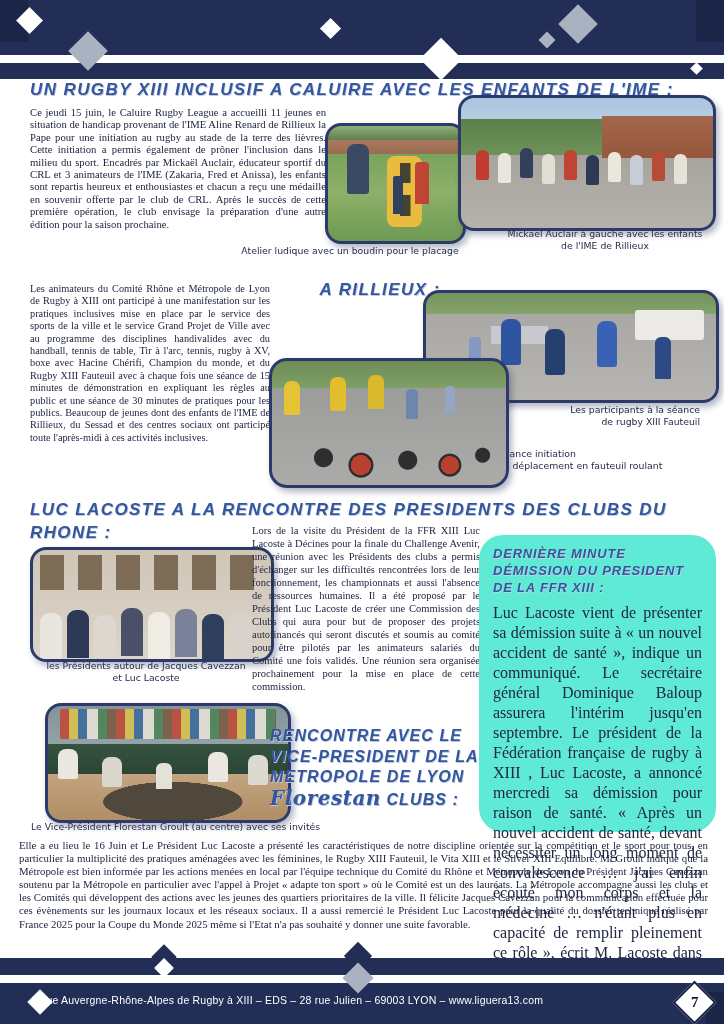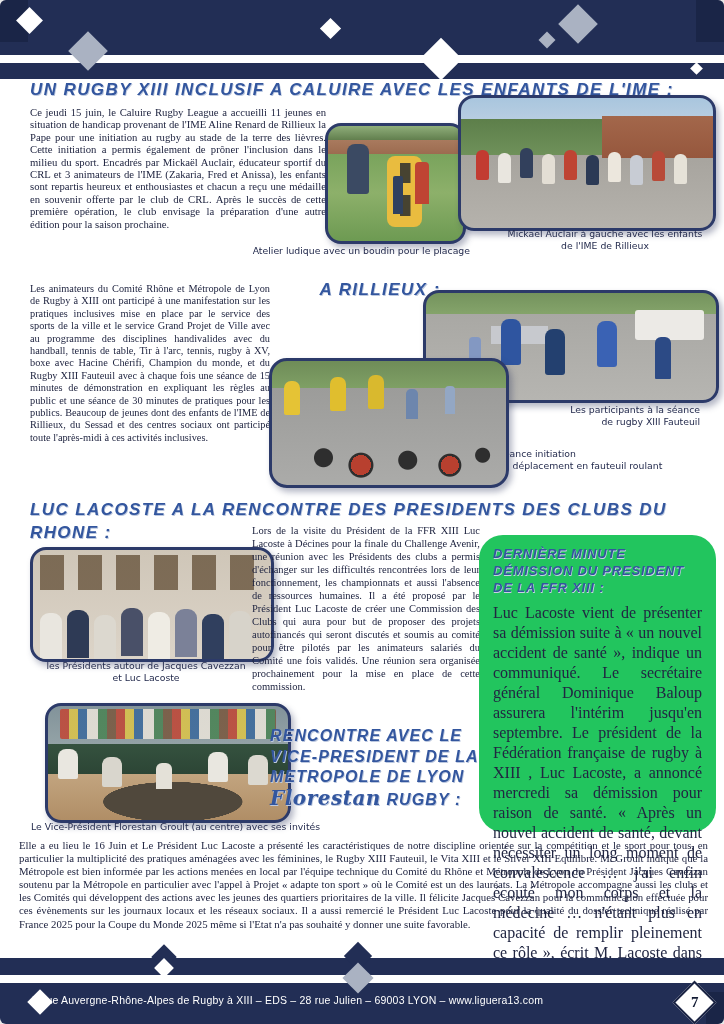--- a/index.html
+++ b/index.html
@@ -1,17 +1,17 @@
 <!DOCTYPE html>
 <html><head>
 <meta charset="utf-8">
 <style>
   html,body{margin:0;padding:0;background:#e8e8e8;}
   .page{position:relative;width:724px;height:1024px;background:#ffffff;margin:0 auto;
-        font-family:"Liberation Serif",serif;overflow:hidden;border-radius:6px;}
+        font-family:"Liberation Serif",serif;overflow:hidden;}
   
   .band{position:absolute;left:0;width:724px;background:#222e55;}
   .band-top{top:0;height:79px;}
   .band-bottom{top:958px;height:66px;}
   .stripe{position:absolute;left:0;width:724px;background:#ffffff;}
   .stripe-top{top:55px;height:8px;}
   .stripe-bottom{top:975px;height:8px;}
   .corner{position:absolute;background:rgba(10,16,40,.30);}
   .corner.tl{left:0;top:0;width:28px;height:42px;}
   .corner.tr{left:696px;top:0;width:28px;height:42px;}
@@ -43,29 +43,29 @@
   .nowrap{white-space:nowrap;}
   
   .body-text{position:absolute;color:#212642;text-align:justify;}
   .p1{left:30px;top:106px;width:296px;font-size:10.7px;line-height:12.4px;}
   .p2{left:30px;top:283px;width:240px;font-size:10.3px;line-height:12.4px;}
   .p3{left:252px;top:524px;width:228px;font-size:10.5px;line-height:13px;}
   .p4{left:19px;top:839px;width:689px;font-size:10.8px;line-height:13.1px;}
   
   .caption{position:absolute;font-family:"DejaVu Sans",sans-serif;color:#252c4e;
        font-size:9.3px;line-height:11.5px;white-space:pre-line;}
-  .cap-a{left:230px;top:245px;width:240px;text-align:right;}
+  .cap-a{left:230px;top:245px;width:240px;text-align:center;}
   .cap-b{left:479px;top:228px;width:252px;text-align:center;}
   .cap-c{left:500px;top:404px;width:200px;text-align:right;}
   .cap-d{left:498px;top:448px;width:215px;text-align:left;}
   .cap-e{left:26px;top:660px;width:240px;text-align:center;}
   .cap-f{left:31px;top:821px;width:320px;white-space:nowrap;}
   
   .note-box{position:absolute;left:479px;top:535px;width:237px;height:297px;
-       background:#22c55e;border-radius:24px;box-sizing:border-box;padding:10px 14px;}
+       background:#5eead4;border-radius:24px;box-sizing:border-box;padding:10px 14px;}
   .note-title{font-family:"Liberation Sans",sans-serif;font-weight:bold;font-style:italic;
        color:#33569e;font-size:13px;line-height:17px;letter-spacing:.8px;white-space:pre-line;
        text-shadow:.6px .6px 0 #c8d1e4;}
   .note-body{margin-top:7px;color:#212642;text-align:justify;font-size:16px;line-height:20px;}
   
   .photo{position:absolute;border:3px solid #2c3a69;border-radius:16px;overflow:hidden;
        box-shadow:3px 4px 6px rgba(40,50,90,.35);}
   .photo::before,.photo::after{content:"";position:absolute;}
   #photo-tackle{left:325px;top:123px;width:135px;height:115px;
      background-color:#79a35c;
@@ -169,21 +169,21 @@
   <div class="body-text p3">Lors de la visite du Président de la FFR XIII Luc Lacoste à Décines pour la finale du Challenge Avenir, une réunion avec les Présidents des clubs a permis d'échanger sur les difficultés rencontrées lors de leur fonctionnement, les championnats et aussi l'absence de ressources humaines. Il a été proposé par le Président Luc Lacoste de créer une Commission des Clubs qui aura pour but de proposer des projets autofinancés qui seront discutés et soumis au comité pour être pilotés  par les animateurs salariés du Comité une fois validés. Une réunion sera organisée prochainement pour la mise en place de cette commission.</div>
 
   <div class="note-box">
     <div class="note-title">DERNIÈRE MINUTE
 DÉMISSION DU PRESIDENT
 DE LA FFR XIII :</div>
     <div class="note-body">Luc Lacoste vient de présenter sa démission suite à « un nouvel accident de santé », indique un communiqué. Le secrétaire général Dominique Baloup assurera l'intérim jusqu'en septembre.  Le président de la Fédération française de rugby à XIII , Luc Lacoste, a annoncé mercredi sa démission pour raison de santé. « Après un nouvel accident de santé, devant nécessiter un long moment de convalescence … j'ai enfin écouté mon corps et la médecine … n'étant plus en capacité de remplir pleinement ce rôle », écrit M. Lacoste dans son communiqué, et après m'être assuré que le secrétaire général actuel de la Fédération était en mesure de prendre la barre du bateau et de gérer la situation.</div>
   </div>
 
   <div class="photo" id="photo-meeting"></div>
-  <div class="title4"><span>RENCONTRE AVEC LE VICE-PRESIDENT DE LA METROPOLE DE LYON </span><span class="script-word">Florestan</span><span> RUGBY :</span></div>
+  <div class="title4"><span>RENCONTRE AVEC LE VICE-PRESIDENT DE LA METROPOLE DE LYON </span><span class="script-word">Florestan</span><span> CLUBS :</span></div>
   <div class="caption cap-f">Le Vice-Président Florestan Groult (au centre) avec ses invités</div>
   <div class="body-text p4">Elle a eu lieu le 16 Juin et Le Président Luc Lacoste a présenté les caractéristiques de notre discipline orientée sur la compétition et le sport pour tous, en particulier la multiplicité des pratiques aménagées avec les féminines, le Rugby XIII Fauteuil, le Vita XIII et le Silver XIII Equilibre. M. Groult indique que la Métropole est bien informée par les actions menées en local par l'équipe technique du Comité du Rhône et Métropole de Lyon du Président Jacques Cavezzan soutenu par la Métropole en particulier avec l'appel à Projet « adapte ton sport » où le Comité est un des lauréats. La Métropole accompagne aussi les clubs et  les Comités qui développent des actions avec les jeunes des  quartiers prioritaires de la ville. Il félicite Jacques Cavezzan pour la communication effectuée pour ces évènements sur les journaux locaux et les réseaux sociaux. Il a aussi remercié le Président Luc Lacoste pour la qualité du dossier technique réalisé par France 2025 pour la Coupe du Monde 2025 même si l'Etat n'a pas souhaité y donner une suite favorable.</div>
 
   <div class="band band-bottom"></div>
   <div class="diamond dn f1"></div>
   <div class="diamond dn f3"></div>
   <div class="stripe stripe-bottom"></div>
   <div class="diamond dw f2"></div>
   <div class="diamond dg f4"></div>
   <div class="diamond dw f5"></div>

